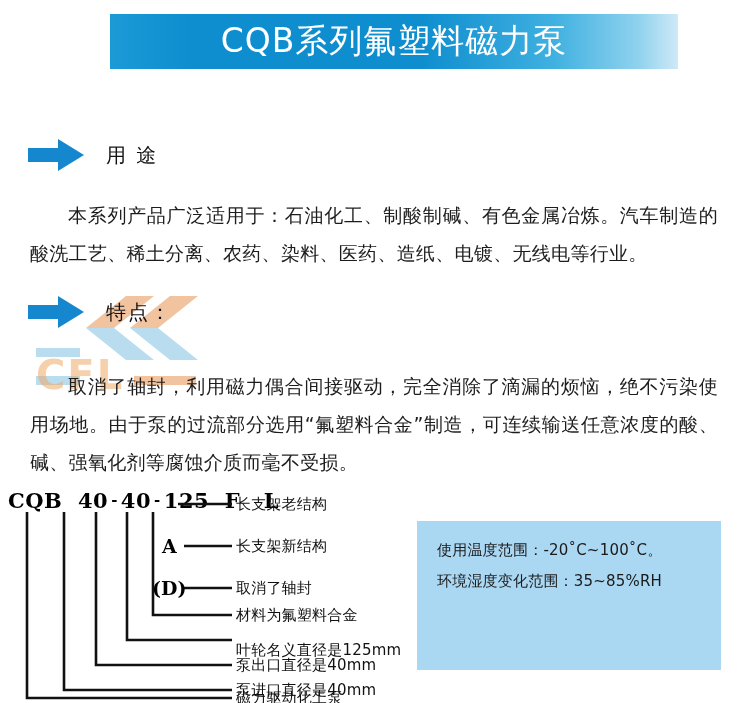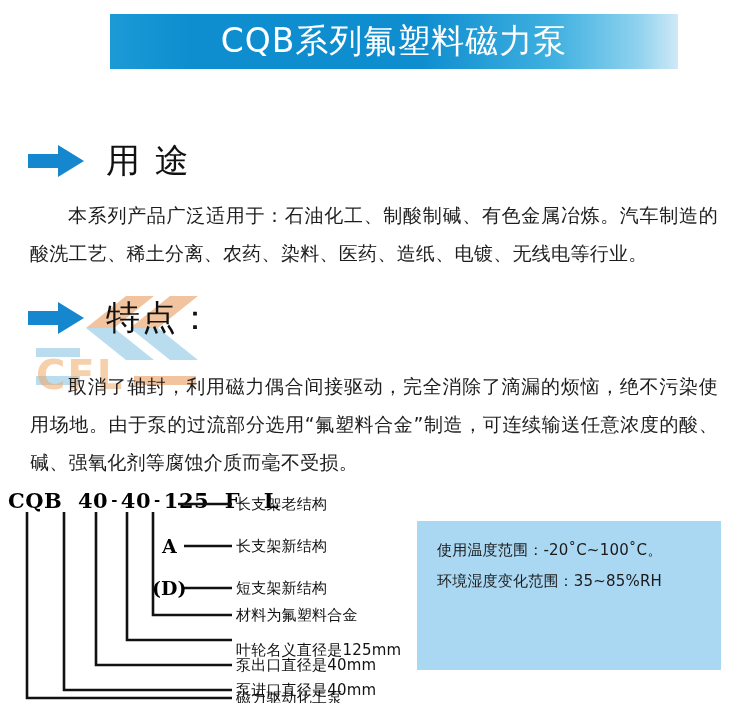--- a/index.html
+++ b/index.html
@@ -52,21 +52,21 @@
     display: flex;
     align-items: center;
   }
   .arrow-icon {
     width: 56px;
     height: 34px;
     flex: 0 0 auto;
     display: block;
   }
   .section-title {
-    font-size: 34px;
+    font-size: 20px;
     font-weight: 400;
     color: #111111;
     margin-left: 22px;
     letter-spacing: 2px;
     white-space: nowrap;
   }
 
   
   .para {
     position: absolute;
@@ -235,21 +235,21 @@
 
       <path d="M27,24 L27,210 L232,210"></path>
     </g>
   </svg>
 
   <div class="variant" style="left:162px; top:47px;">A</div>
   <div class="variant" style="left:152px; top:89px;">(D)</div>
 
   <div class="diag-label" style="left:236px; top:7px;">长支架老结构</div>
   <div class="diag-label" style="left:236px; top:49px;">长支架新结构</div>
-  <div class="diag-label" style="left:236px; top:91px;">短支架新结构</div>
+  <div class="diag-label" style="left:236px; top:91px;">取消了轴封</div>
 
   <div class="diag-label" style="left:236px; top:118px;">材料为氟塑料合金</div>
   <div class="diag-label" style="left:236px; top:133px;margin-top:20px;">叶轮名义直径是125mm</div>
   <div class="diag-label" style="left:236px; top:168px;">泵出口直径是40mm</div>
   <div class="diag-label" style="left:236px; top:193px;">泵进口直径是40mm</div>
   <div class="diag-label" style="left:236px; top:201px;">磁力驱动化工泵</div>
 </div>
 
 <div class="info-box">
   <div class="info-lines">

